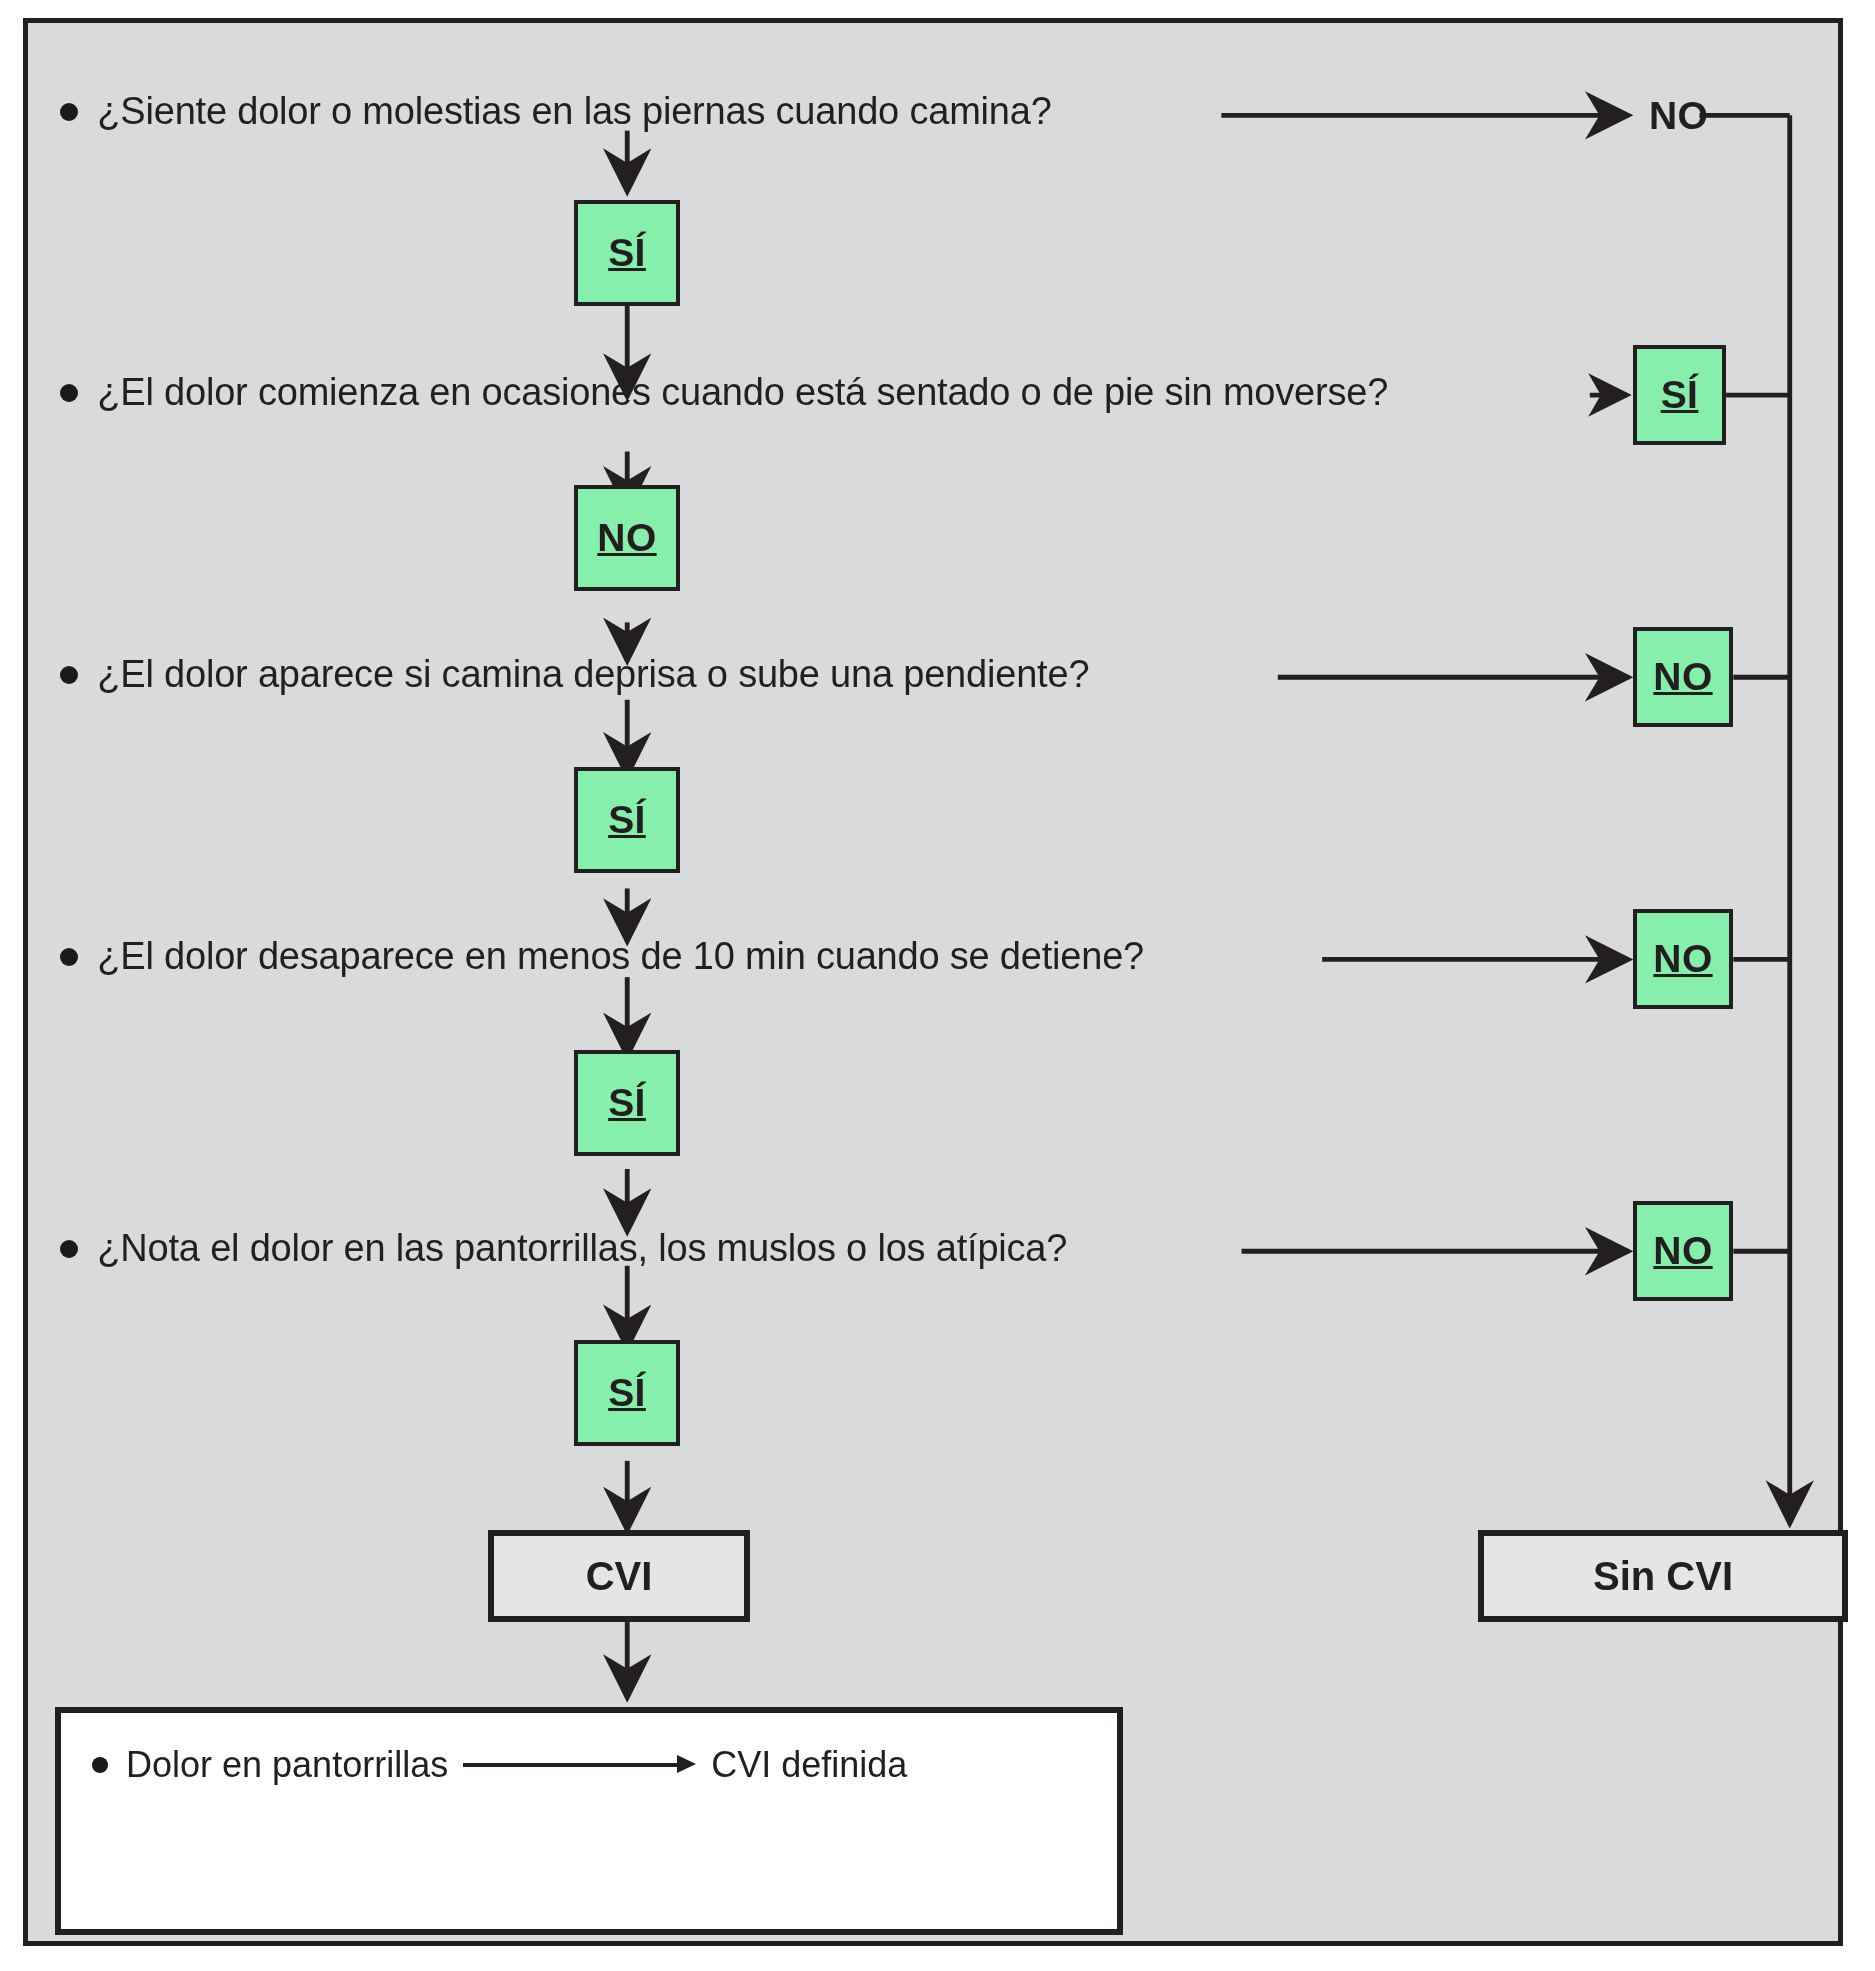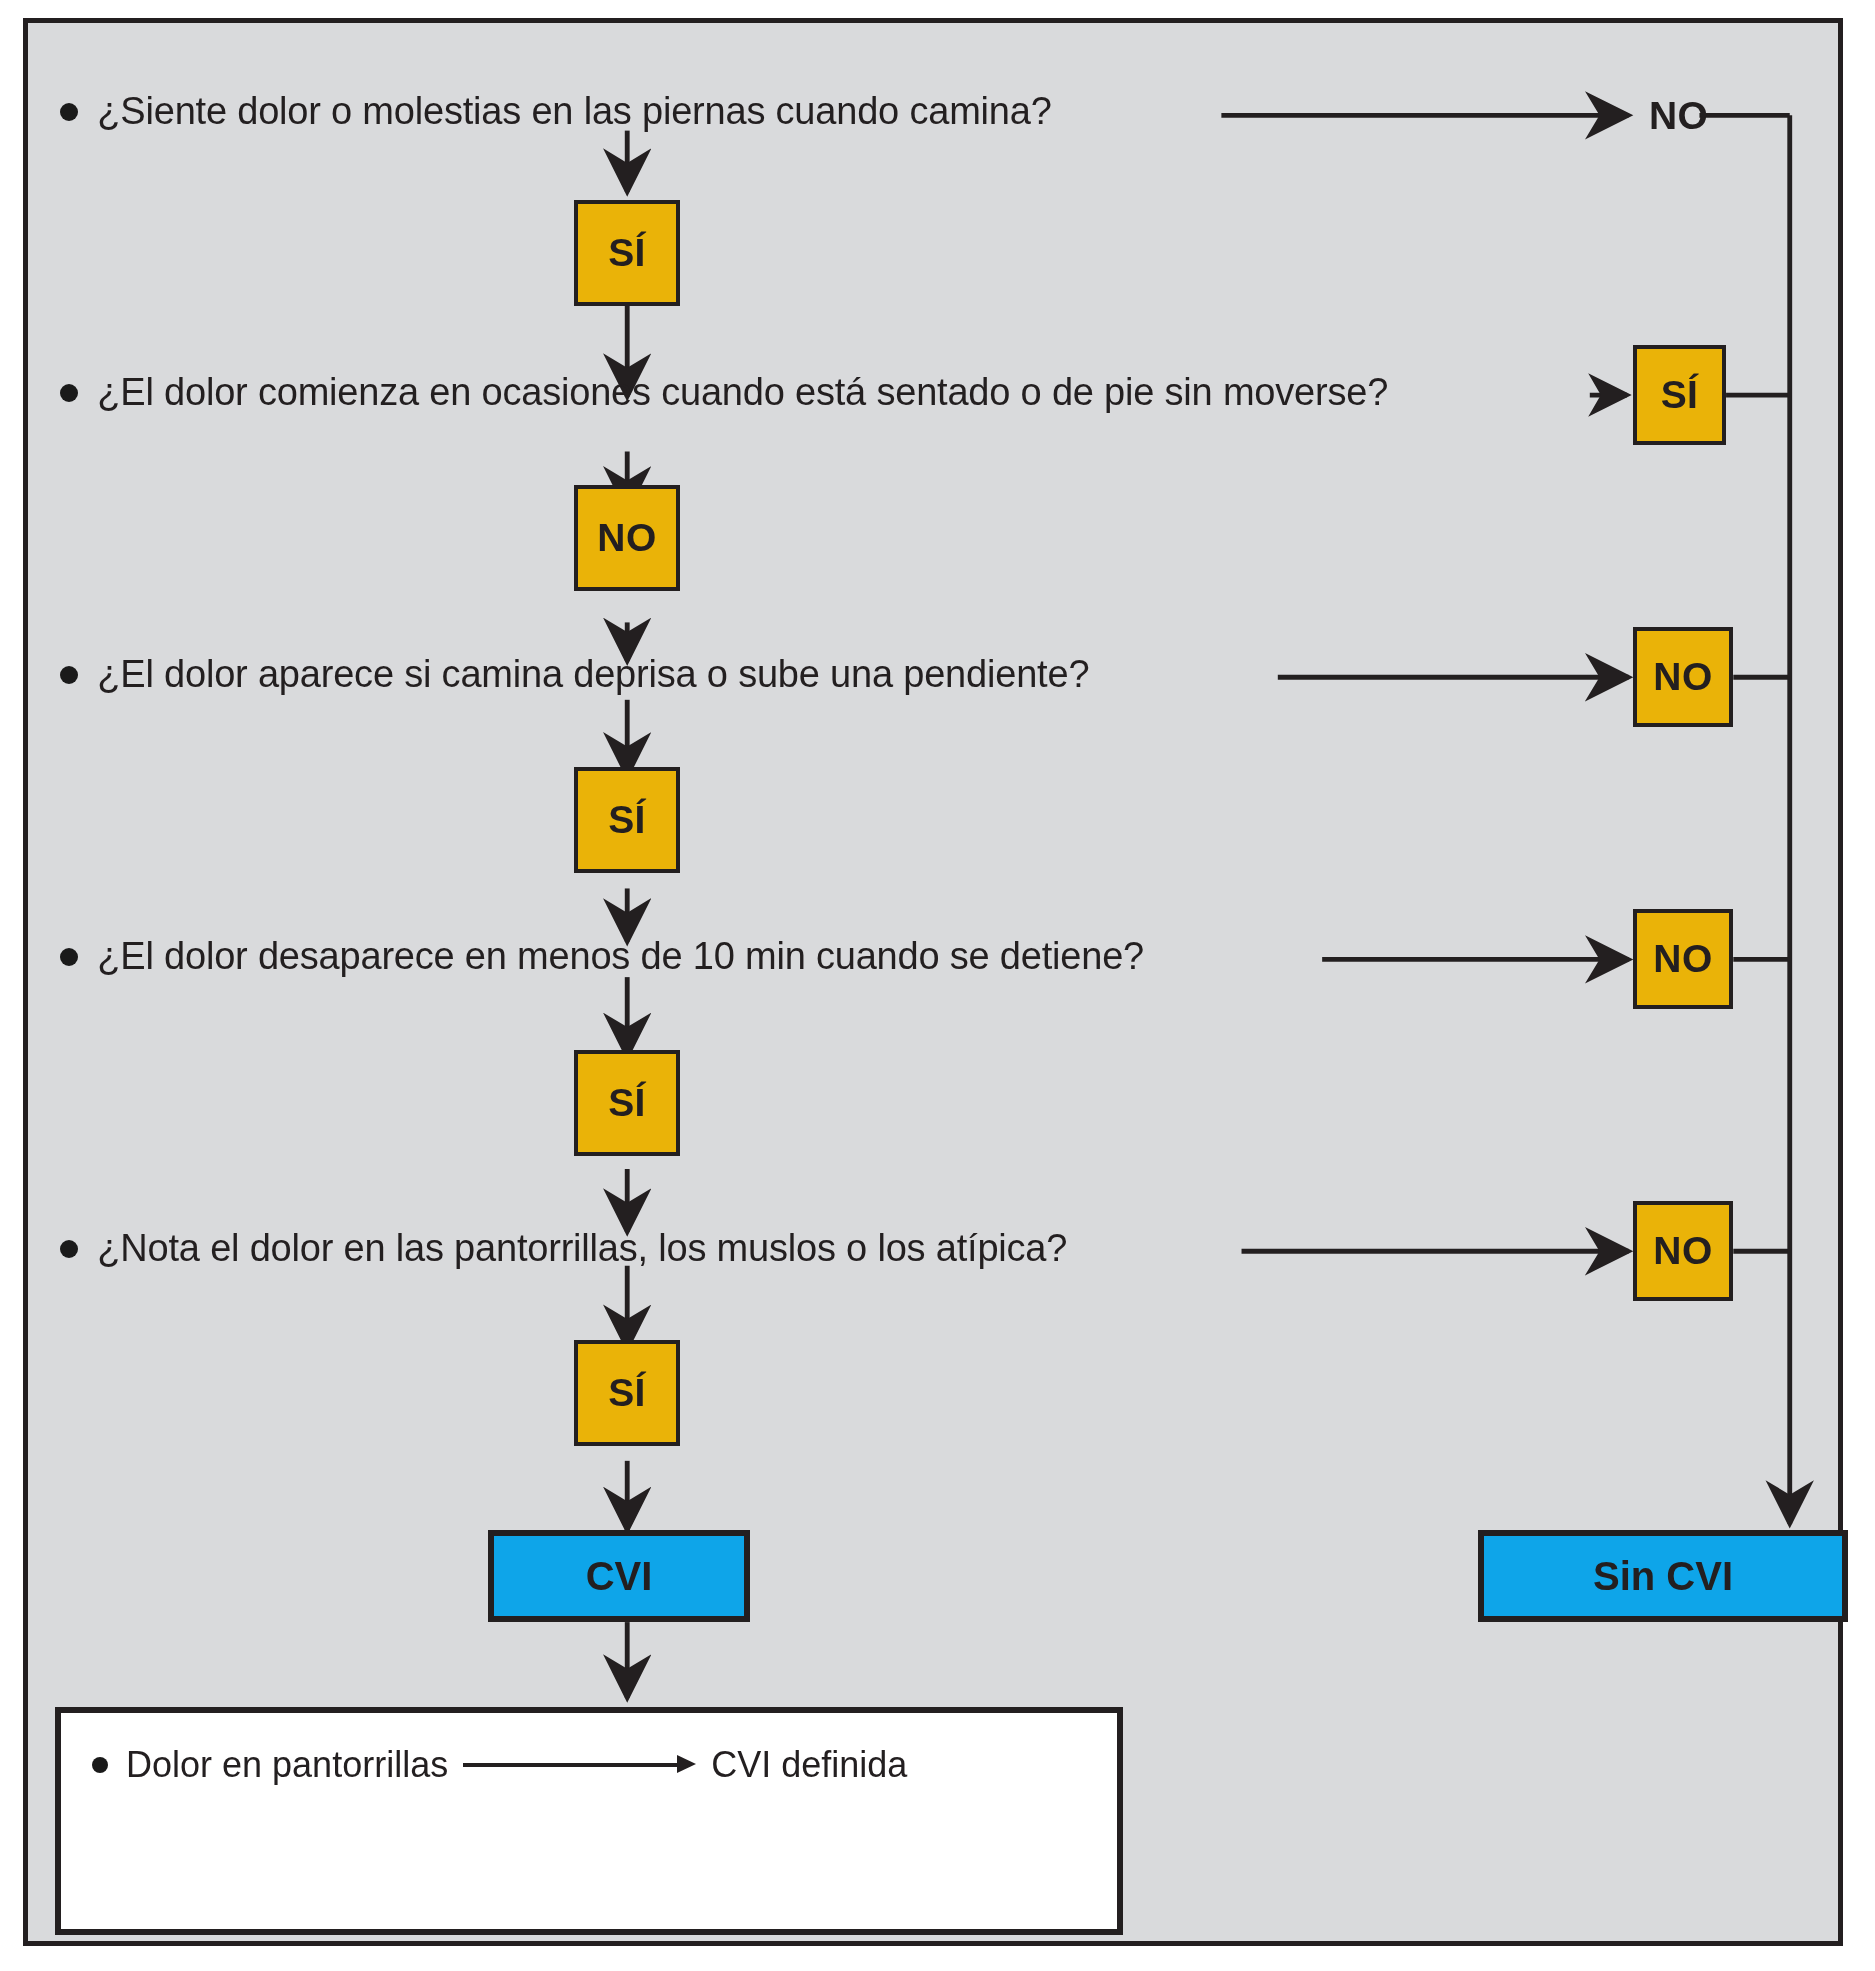--- a/index.html
+++ b/index.html
@@ -46,45 +46,46 @@
   }
   .qtext{
     font-size:38px;
     color:#231f20;
     letter-spacing:-0.2px;
   }
 
   
   .dbox{
     position:absolute;
-    background:#eab308;
+    background:#86efac;
     border:4px solid #231f20;
     box-sizing:border-box;
     display:flex;
     align-items:center;
     justify-content:center;
     font-weight:bold;
     font-size:39px;
     color:#231f20;
     letter-spacing:0.4px;
+    text-decoration:underline;
   }
 
   
   .plainlabel{
     position:absolute;
     font-weight:bold;
     font-size:39px;
     color:#231f20;
     letter-spacing:0.4px;
   }
 
   
   .tbox{
     position:absolute;
-    background:#0ea5e9;
+    background:#e5e5e5;
     border:6.4px solid #231f20;
     box-sizing:border-box;
     display:flex;
     align-items:center;
     justify-content:center;
     font-weight:bold;
     font-size:40px;
     color:#231f20;
   }
 

